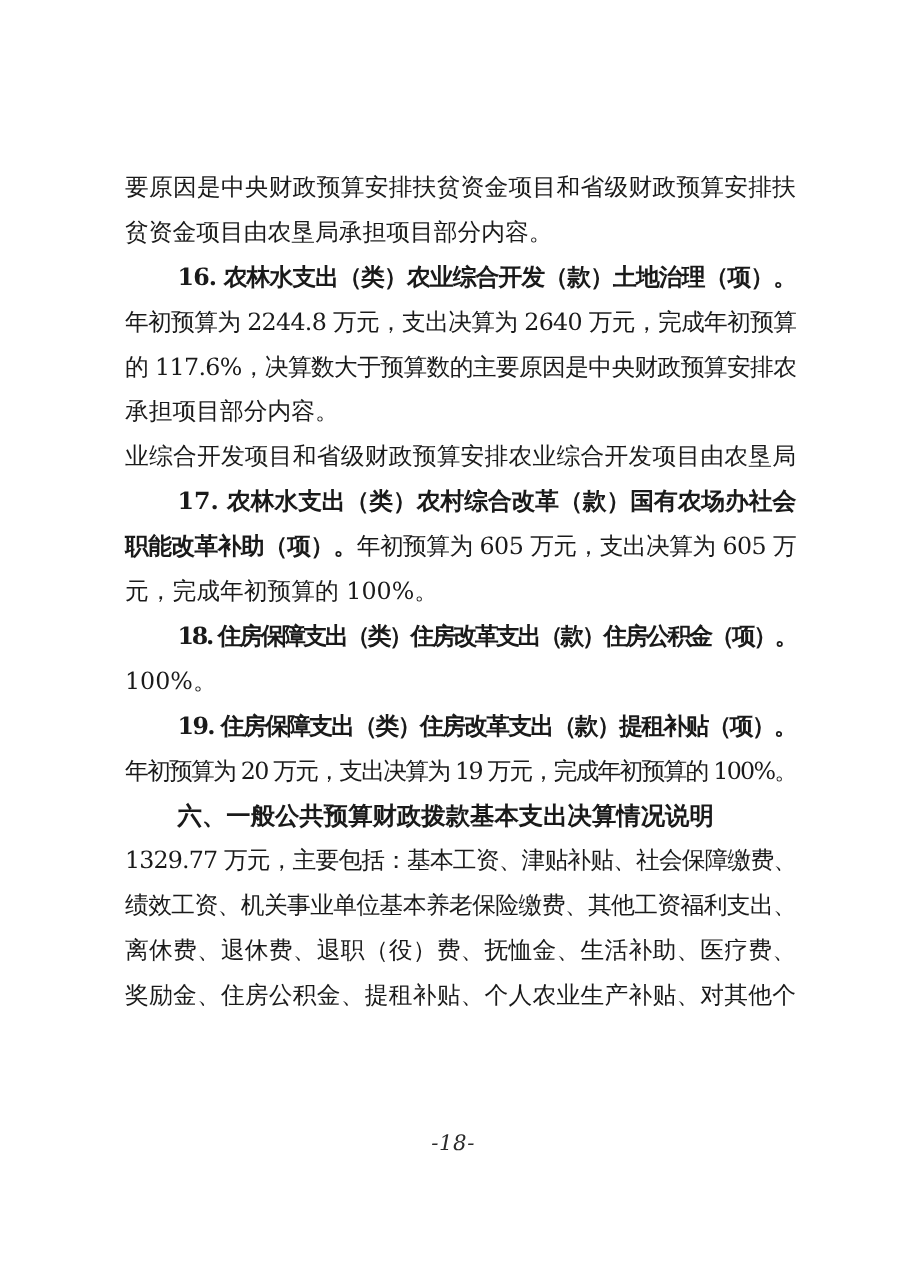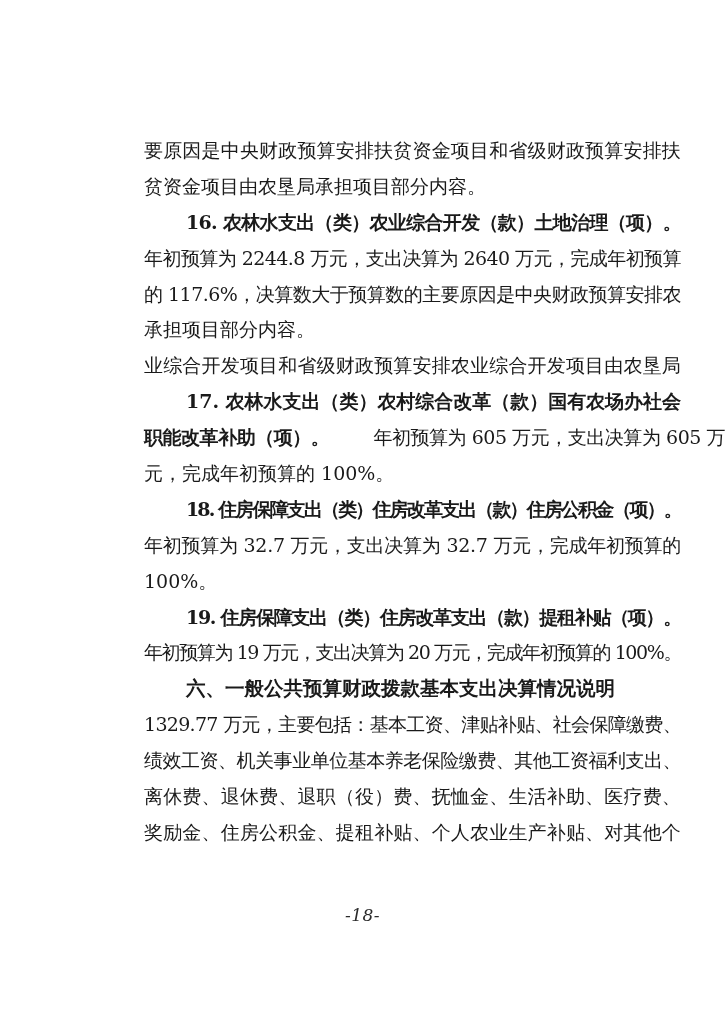--- a/index.html
+++ b/index.html
@@ -32,21 +32,21 @@
     display: block;
     white-space: nowrap;
     font-size: 19px;
     height: 35.9px;
     line-height: 35.9px;
     letter-spacing: 0;
   }
   .line.indent {
     padding-left: 42px;
   }
-  .seg { display: inline; margin-left: 44px; }
+  .seg { display: inline; }
   .seg.bold { font-weight: 700; }
   .line.heading .seg {
     font-family: "DejaVu Sans", "Liberation Sans", sans-serif;
     font-weight: 700;
     font-size: 19.5px;
   }
   .footer {
     position: absolute;
     left: 0;
     top: 902px;
@@ -68,24 +68,23 @@
       <div class="line"><span class="line-content"><span class="seg">贫资金项目由农垦局承担项目部分内容。</span></span></div>
       <div class="line indent" style="letter-spacing: -0.678341px; text-align: center;"><span class="line-content"><span class="seg bold">16. 农林水支出（类）农业综合开发（款）土地治理（项）。</span></span></div>
       <div class="line" style="letter-spacing: -0.555556px;"><span class="line-content"><span class="seg">年初预算为 2244.8 万元，支出决算为 2640 万元，完成年初预算</span></span></div>
       <div class="line" style="letter-spacing: -0.515625px;"><span class="line-content"><span class="seg">的 117.6%，决算数大于预算数的主要原因是中央财政预算安排农</span></span></div>
       <div class="line"><span class="line-content"><span class="seg">承担项目部分内容。</span></span></div>
       <div class="line" style="letter-spacing: 0.178571px;"><span class="line-content"><span class="seg">业综合开发项目和省级财政预算安排农业综合开发项目由农垦局</span></span></div>
       <div class="line indent" style="letter-spacing: -0.0239955px;"><span class="line-content"><span class="seg bold">17. 农林水支出（类）农村综合改革（款）国有农场办社会</span></span></div>
       <div class="line" style="letter-spacing: -0.461857px;"><span class="line-content"><span class="seg bold">职能改革补助（项）。</span><span class="seg">年初预算为 605 万元，支出决算为 605 万</span></span></div>
       <div class="line"><span class="line-content"><span class="seg">元，完成年初预算的 100%。</span></span></div>
       <div class="line indent" style="letter-spacing: -1.86038px;"><span class="line-content"><span class="seg bold">18. 住房保障支出（类）住房改革支出（款）住房公积金（项）。</span></span></div>
-      <div class="line" style="letter-spacing: -0.250893px;"><span class="line-content"><span class="seg">年初预算为 32.7 万元，支出决算为 32.7 万元，完成年初预算的</span></span></div>
       <div class="line"><span class="line-content"><span class="seg">100%。</span></span></div>
       <div class="line indent" style="letter-spacing: -1.28906px;"><span class="line-content"><span class="seg bold">19. 住房保障支出（类）住房改革支出（款）提租补贴（项）。</span></span></div>
-      <div class="line" style="letter-spacing: -1.40203px;"><span class="line-content"><span class="seg">年初预算为 19 万元，支出决算为 20 万元，完成年初预算的 100%。</span></span></div>
+      <div class="line" style="letter-spacing: -1.40203px;"><span class="line-content"><span class="seg">年初预算为 20 万元，支出决算为 19 万元，完成年初预算的 100%。</span></span></div>
       <div class="line heading indent"><span class="line-content"><span class="seg bold">六、一般公共预算财政拨款基本支出决算情况说明</span></span></div>
       <div class="line" style="letter-spacing: -0.685133px;"><span class="line-content"><span class="seg">1329.77 万元，主要包括：基本工资、津贴补贴、社会保障缴费、</span></span></div>
       <div class="line" style="letter-spacing: -0.482759px;"><span class="line-content"><span class="seg">绩效工资、机关事业单位基本养老保险缴费、其他工资福利支出、</span></span></div>
       <div class="line" style="letter-spacing: 0.178571px;"><span class="line-content"><span class="seg">离休费、退休费、退职（役）费、抚恤金、生活补助、医疗费、</span></span></div>
       <div class="line" style="letter-spacing: 0.178571px;"><span class="line-content"><span class="seg">奖励金、住房公积金、提租补贴、个人农业生产补贴、对其他个</span></span></div>
     </div>
   <div class="footer">
     <span>-18-</span>
   </div>
 </div>

